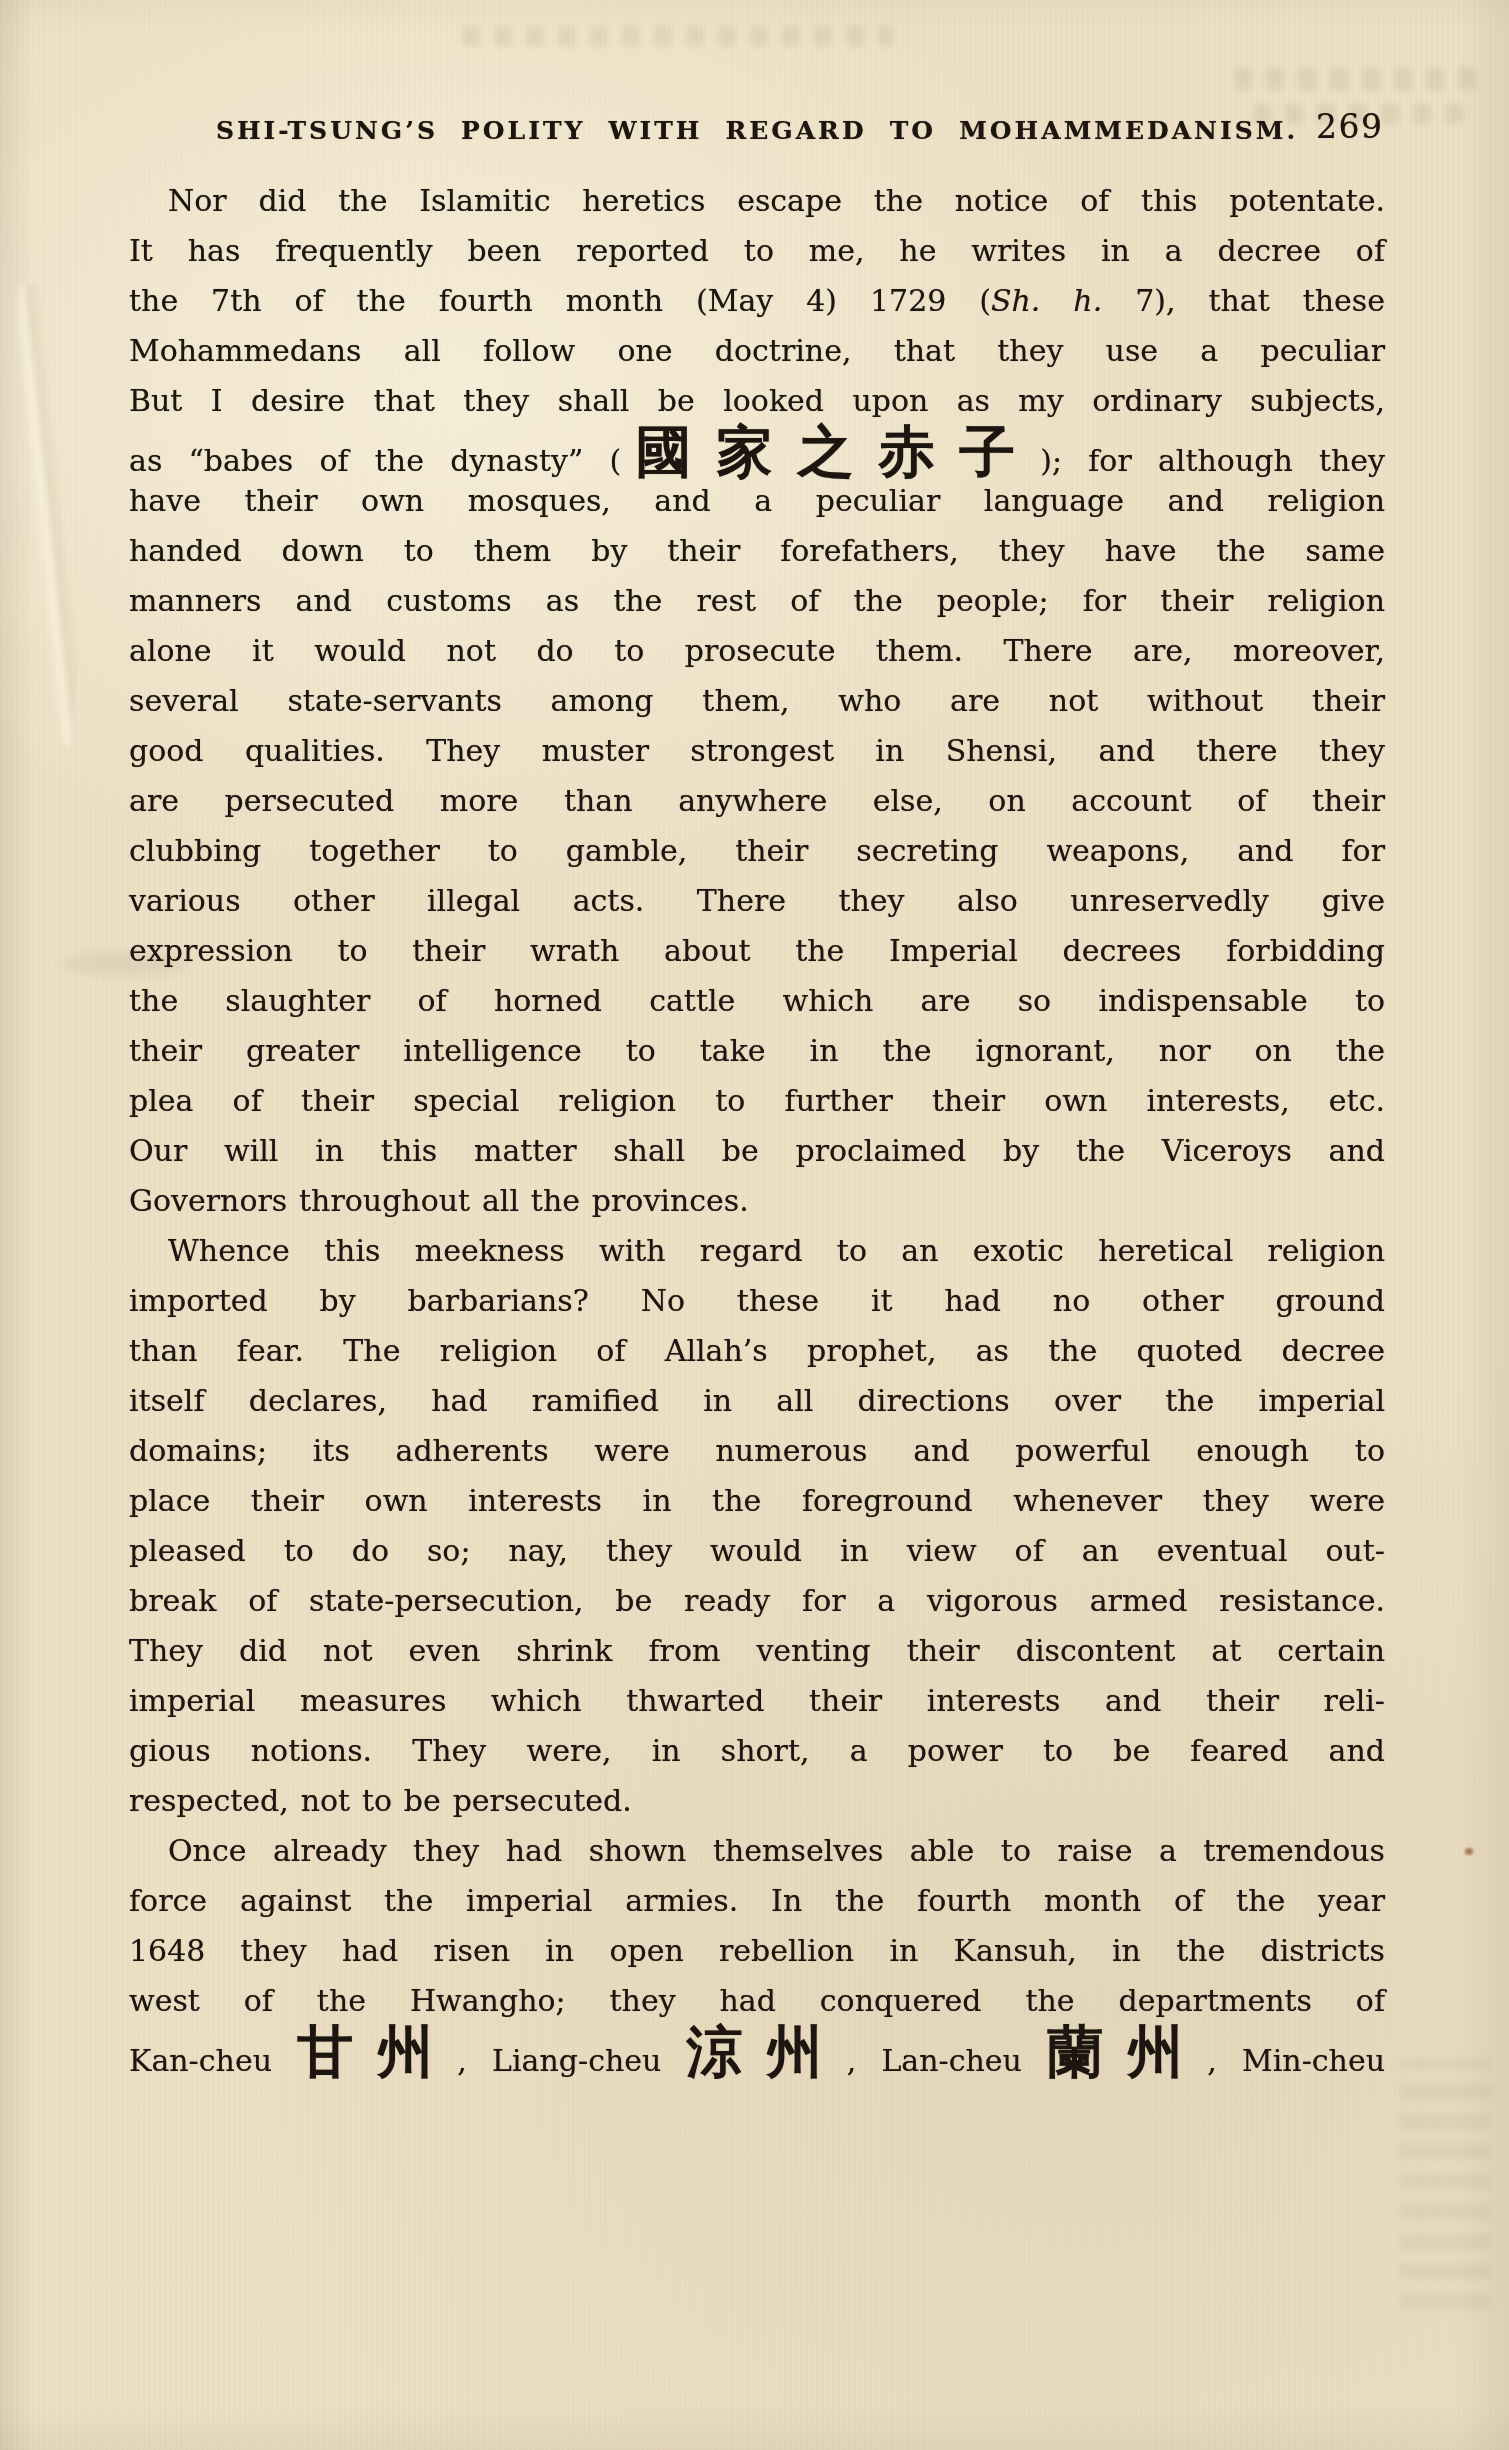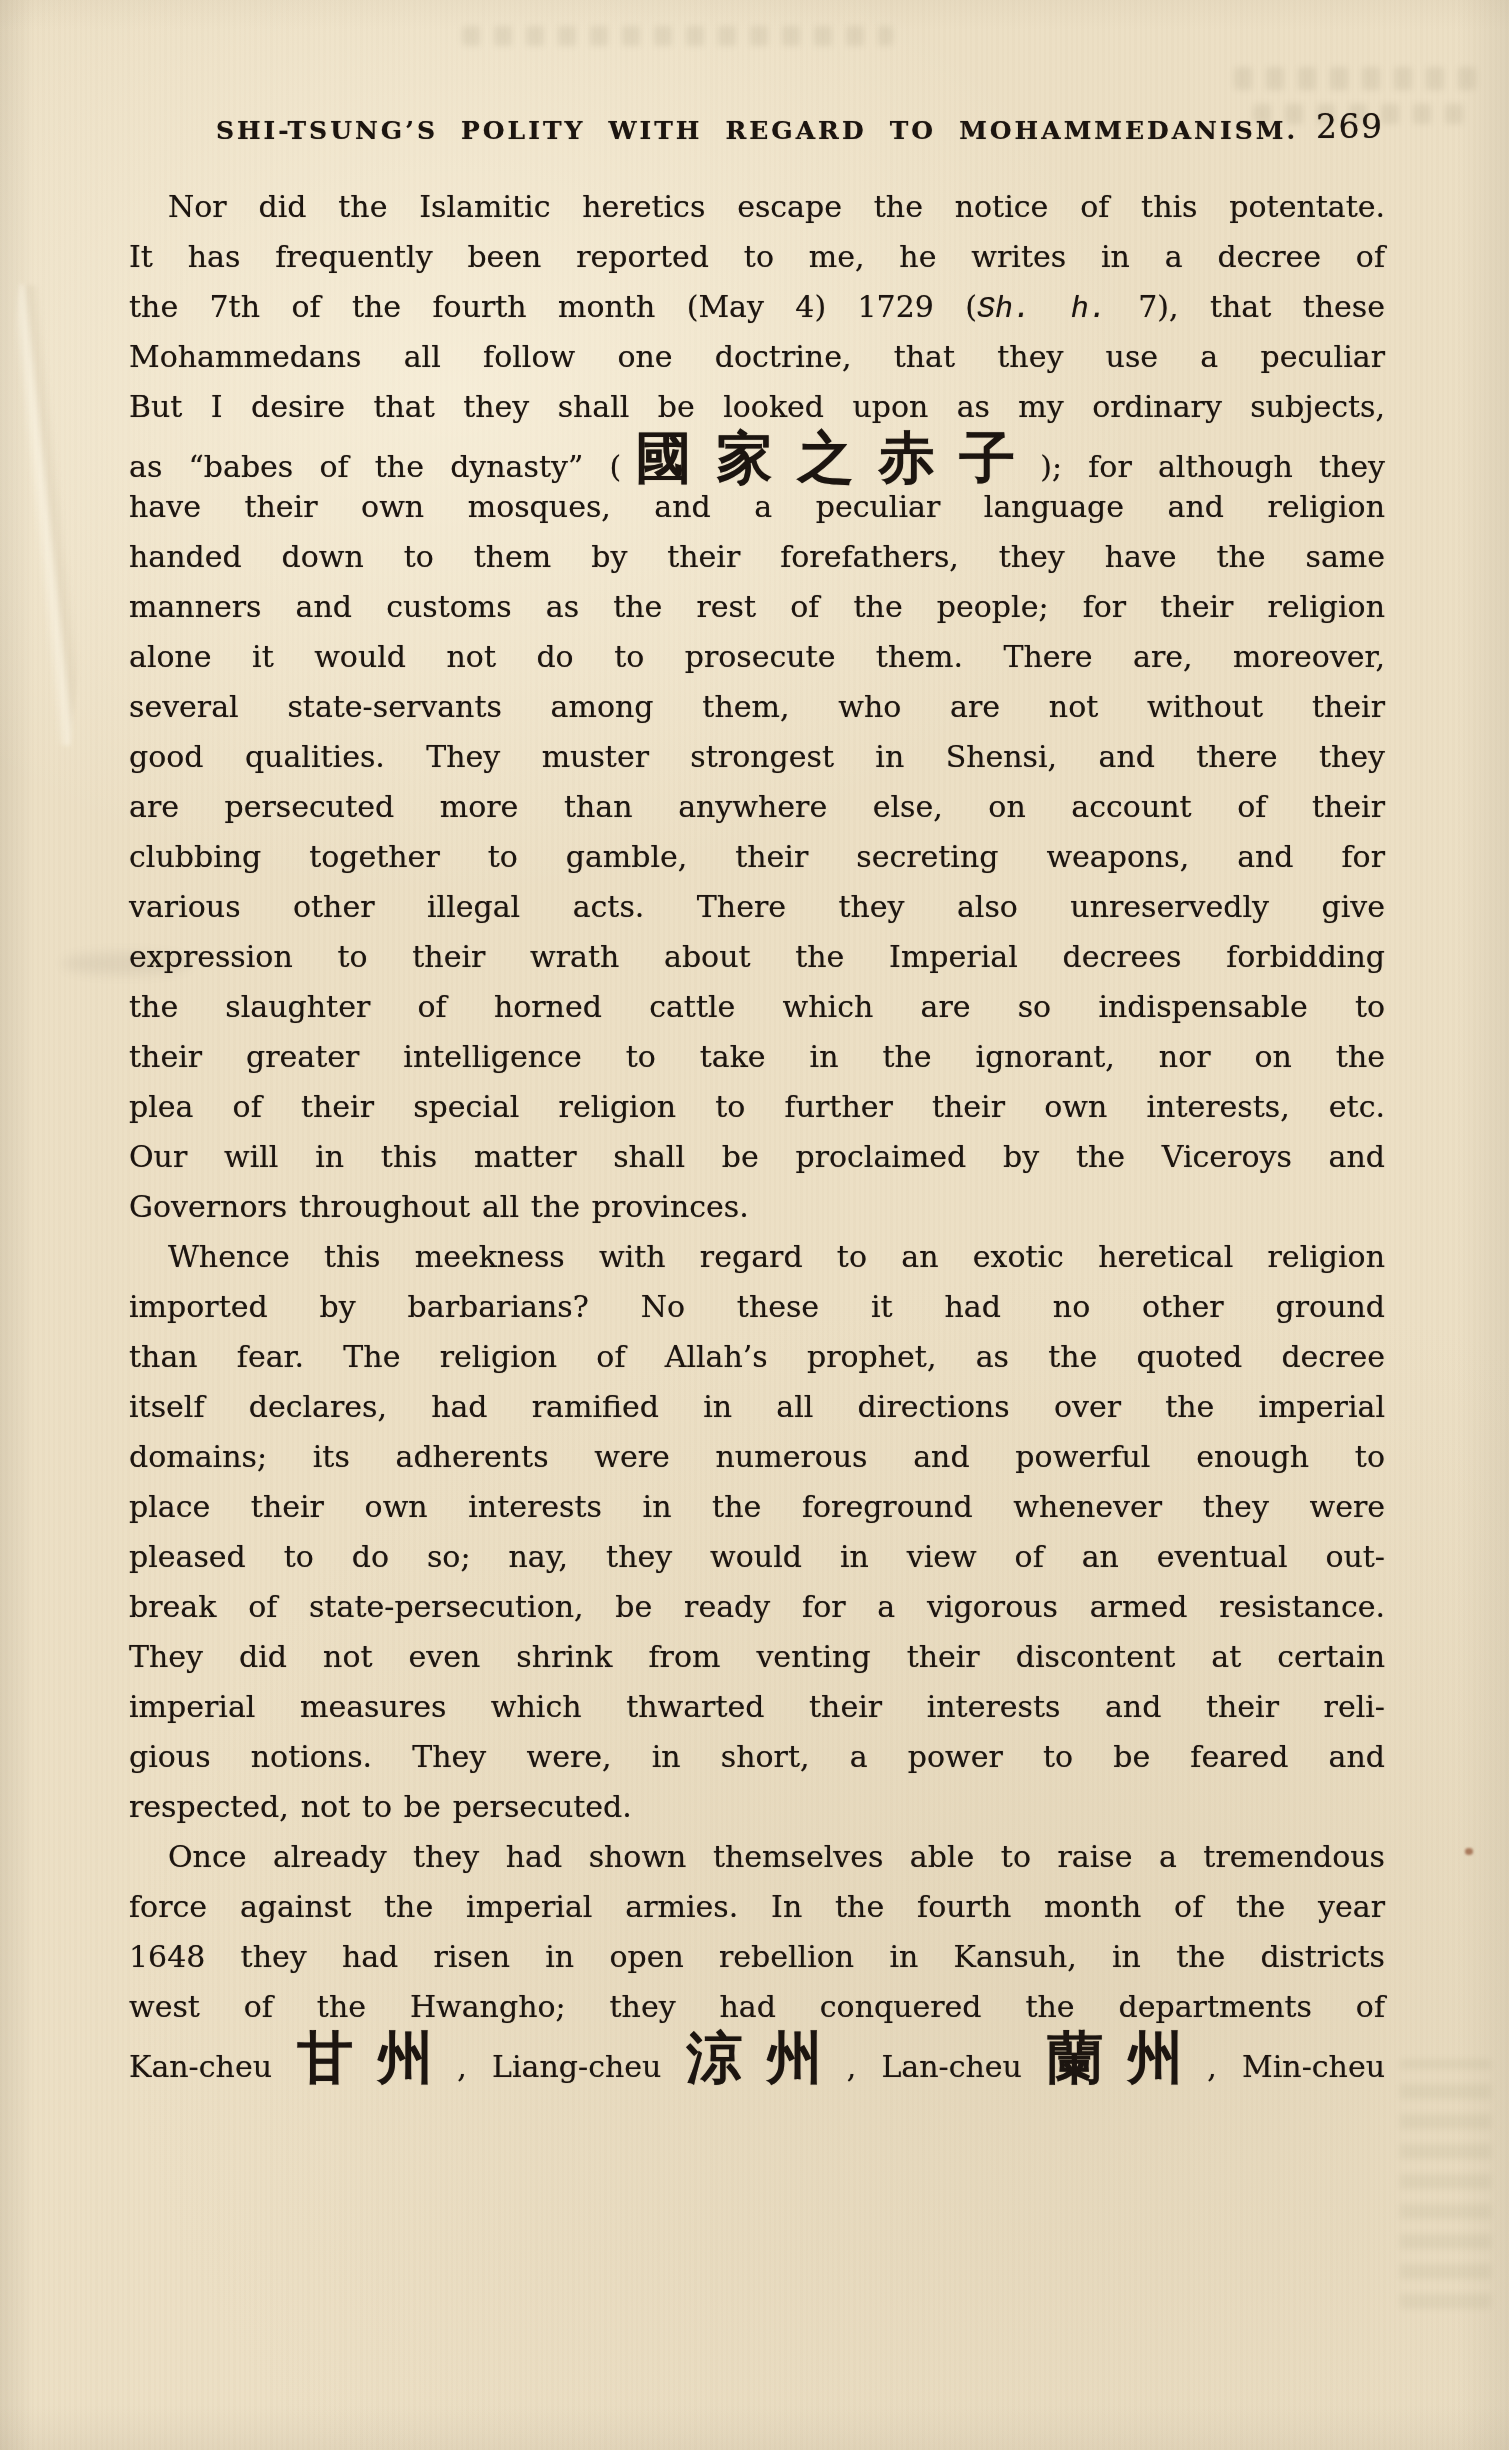--- a/index.html
+++ b/index.html
@@ -46,39 +46,39 @@
     right: 1.5px;
     top: -4.5px;
     font-size: 33px;
     line-height: 33px;
     letter-spacing: 1.5px;
     text-shadow: 0 0 0.8px rgba(35,24,12,0.6);
   }
   .body-text {
     position: absolute;
     left: 129px;
-    top: 182px;
+    top: 176px;
     width: 1256px;
   }
   .line {
     height: 50px;
     line-height: 50px;
     font-size: 30px;
     text-align: justify;
     text-align-last: justify;
     word-spacing: 2.3px;
     text-shadow: 0 0 0.8px rgba(30,20,10,0.55);
     white-space: normal;
   }
   .line.no-just {
     text-align: left;
     text-align-last: left;
   }
   .line.indent { text-indent: 39px; }
-  .run-italic { font-style: italic; font-family: Liberation Mono, monospace; }
+  .run-italic { font-style: italic; }
   .run-cjk {
     font-size: 56px;
     line-height: 50px;
     letter-spacing: 10.6px;
     font-weight: bold;
   }
   
   .ghost {
     position: absolute;
     background: repeating-linear-gradient(90deg, rgba(122,112,84,0.55) 0px 18px, rgba(122,112,84,0) 18px 32px);

